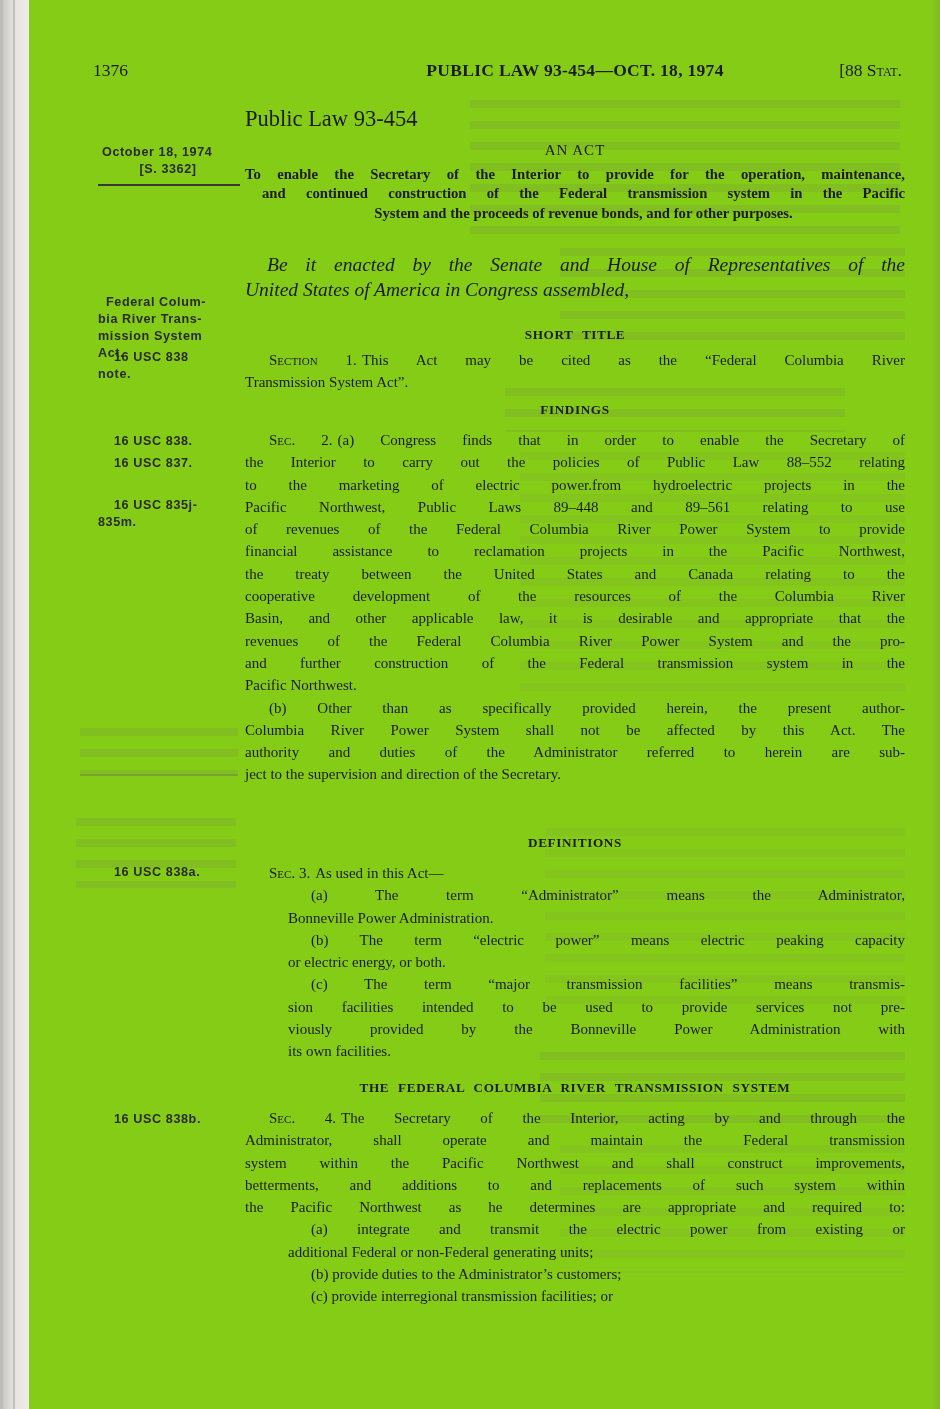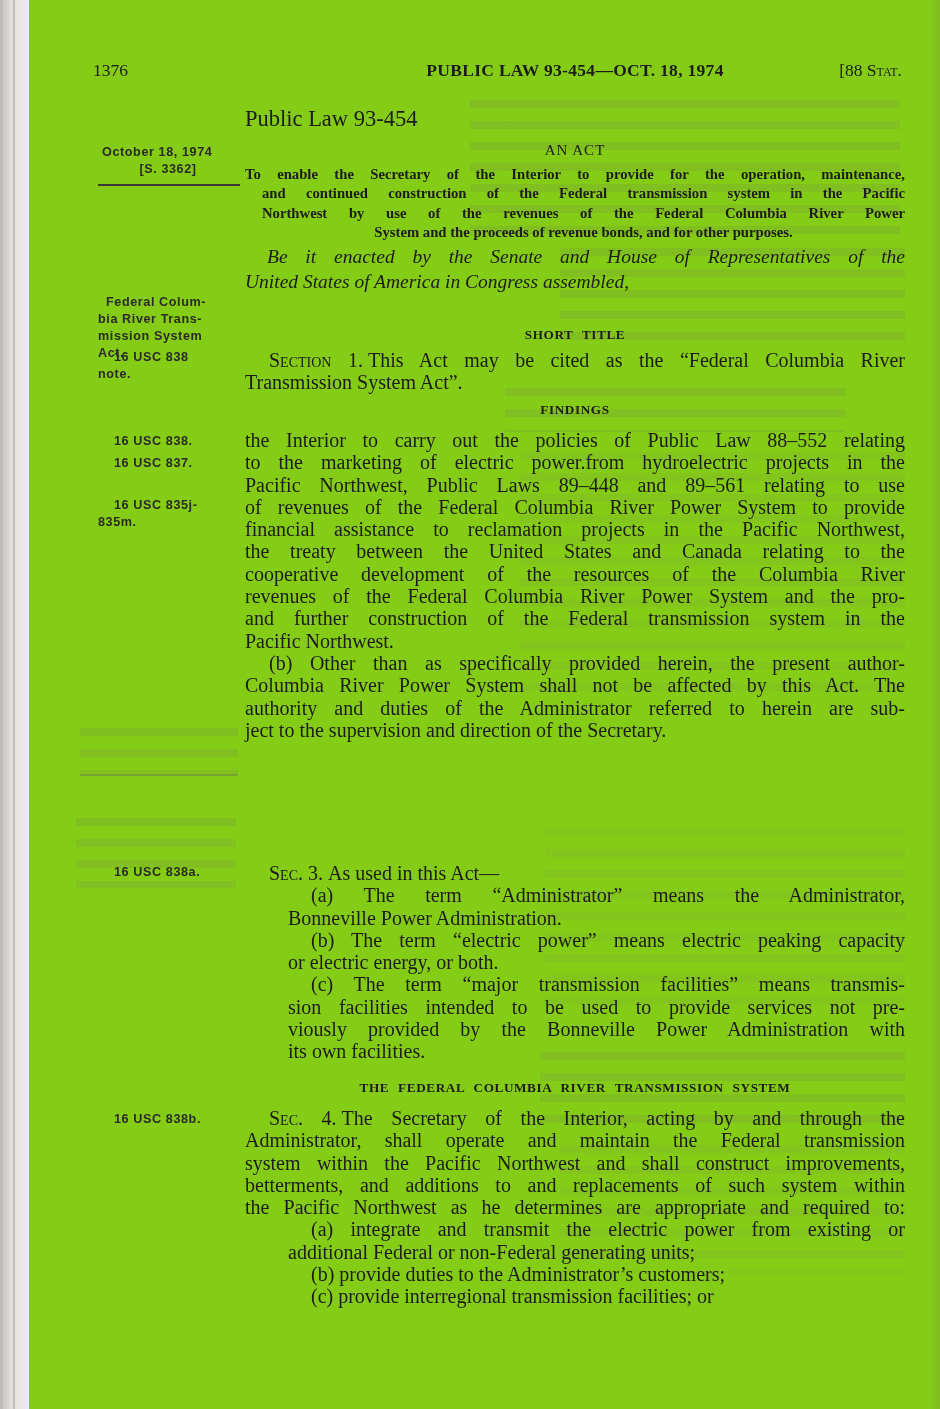--- a/index.html
+++ b/index.html
@@ -32,21 +32,21 @@
   .anact { text-align:center; font-size:15px; letter-spacing:1px; }
 
   .sum { font-size:14.7px; font-weight:bold; line-height:19.3px; }
   .sum .cont { padding-left:17px;text-align:center; }
 
   .enact { font-style:italic; font-size:19.5px; line-height:25px; }
   .enact .i { text-indent:22px; }
 
   .chead { text-align:center; font-weight:bold; font-size:13.2px; letter-spacing:.6px; word-spacing:5px; }
 
-  .body-txt { font-size:20px; line-height:22.3px; }
+  .body-txt { font-size:15px; line-height:22.3px; }
   .j { text-align:justify; text-align-last:justify; }
   .i1 { text-indent:24px; }
   .sub { padding-left:43px; }
   .sub1 { padding-left:43px; text-indent:23px; }
   .pfx { font-variant:small-caps; margin-right:5px; }
 
   
   .mnote {
     left:98px; width:140px;
     font-family:"Liberation Sans","DejaVu Sans",sans-serif;
@@ -94,25 +94,24 @@
 
   <div class="abs mnote" style="top:144px;">
     <div style="padding-left:4px;">October 18, 1974</div>
     <div class="ctr">[S. 3362]</div>
   </div>
   <div class="abs mrule" style="top:184px;"></div>
 
   <div class="abs col sum" style="top:165px;">
     <div class="j">To enable the Secretary of the Interior to provide for the operation, maintenance,</div>
     <div class="j cont">and continued construction of the Federal transmission system in the Pacific</div>
-    <div class="j cont">Northwest by use of the revenues of the Federal Columbia River Power</div>
     <div class="cont">System and the proceeds of revenue bonds, and for other purposes.</div>
   </div>
 
-  <div class="abs col enact" style="top:244px;">
+  <div class="abs col enact" style="top:252px;">
     <div class="j i">Be it enacted by the Senate and House of Representatives of the</div>
     <div>United States of America in Congress assembled,</div>
   </div>
 
   <div class="abs mnote" style="top:254px;font-weight:700;margin-top:40px;">
     <div style="padding-left:8px;">Federal Colum-</div>
     <div>bia River Trans-</div>
     <div>mission System</div>
     <div>Act.</div>
   </div>
@@ -136,36 +135,39 @@
   </div>
   <div class="abs mnote" style="top:455px;">
     <div class="ind">16 USC 837.</div>
   </div>
   <div class="abs mnote" style="top:497px;">
     <div class="ind">16 USC 835j-</div>
     <div>835m.</div>
   </div>
 
   <div class="abs col body-txt" style="top:429px;">
+    <div class="j i1"><span class="pfx">Sec. 2.</span><span>(a) Congress finds that in order to enable the Secretary of</span></div>
     <div class="j">the Interior to carry out the policies of Public Law 88–552 relating</div>
     <div class="j">to the marketing of electric power.from hydroelectric projects in the</div>
     <div class="j">Pacific Northwest, Public Laws 89–448 and 89–561 relating to use</div>
     <div class="j">of revenues of the Federal Columbia River Power System to provide</div>
     <div class="j">financial assistance to reclamation projects in the Pacific Northwest,</div>
     <div class="j">the treaty between the United States and Canada relating to the</div>
     <div class="j">cooperative development of the resources of the Columbia River</div>
+    <div class="j">Basin, and other applicable law, it is desirable and appropriate that the</div>
     <div class="j">revenues of the Federal Columbia River Power System and the pro-</div>
     <div class="j">and further construction of the Federal transmission system in the</div>
     <div>Pacific Northwest.</div>
     <div class="j i1">(b) Other than as specifically provided herein, the present author-</div>
     <div class="j">Columbia River Power System shall not be affected by this Act. The</div>
     <div class="j">authority and duties of the Administrator referred to herein are sub-</div>
     <div>ject to the supervision and direction of the Secretary.</div>
   </div>
 
+  <div class="abs col chead" style="top:835px;">DEFINITIONS</div>
 
   <div class="abs mnote" style="top:864px;">
     <div class="ind">16 USC 838a.</div>
   </div>
 
   <div class="abs col body-txt" style="top:862px;">
     <div class="i1"><span class="pfx">Sec. 3.</span><span>As used in this Act—</span></div>
     <div class="j sub1">(a) The term “Administrator” means the Administrator,</div>
     <div class="sub">Bonneville Power Administration.</div>
     <div class="j sub1">(b) The term “electric power” means electric peaking capacity</div>

